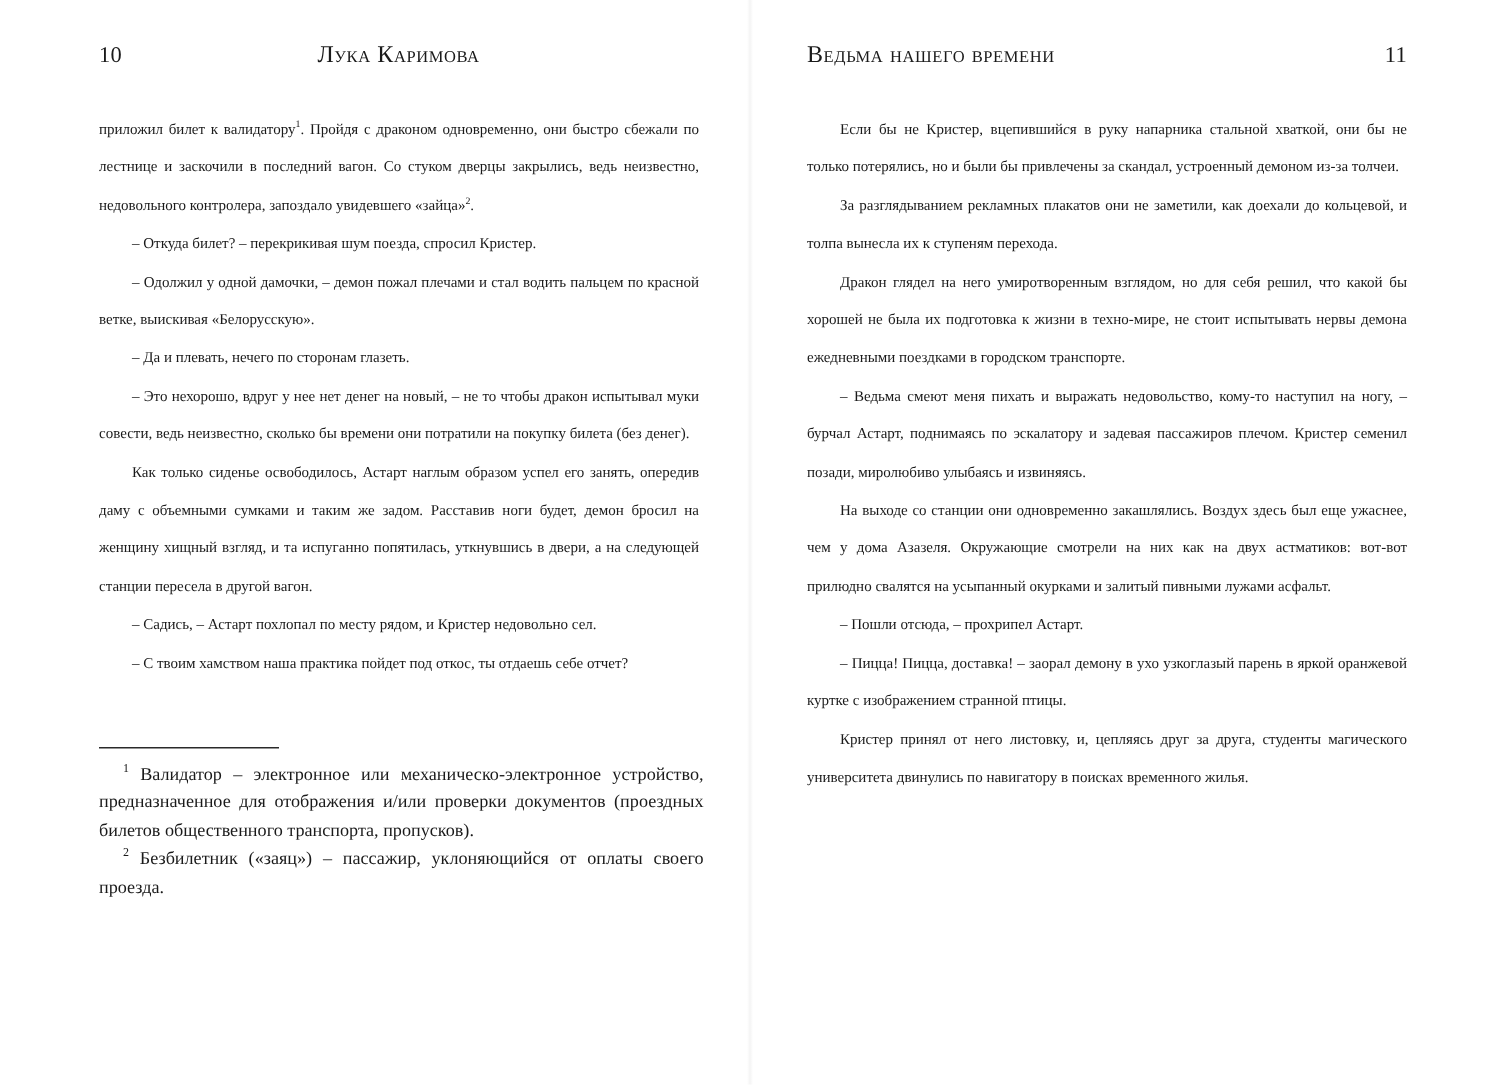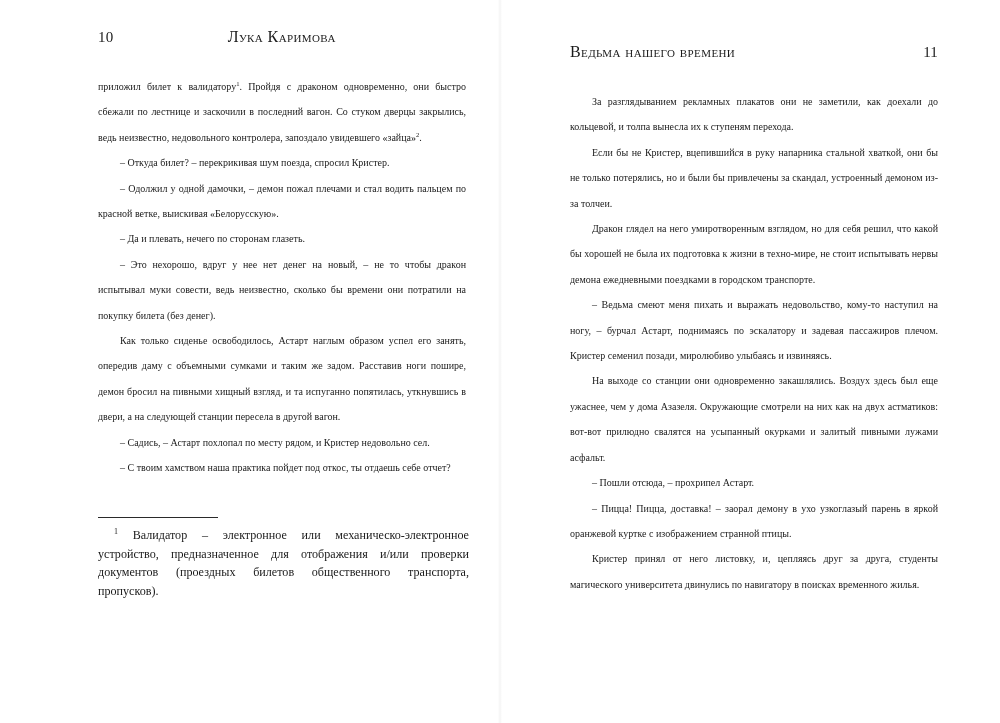--- a/index.html
+++ b/index.html
@@ -19,27 +19,26 @@
     width: 1000px;
     height: 723px;
     display: flex;
     background: #ffffff;
   }
   .page {
     position: relative;
     width: 500px;
     height: 625px;
     box-sizing: border-box;
-    margin-left: 32px;
   }
   .page-left {
     padding: 28px 34px 18px 66px;
   }
   .page-right {
-    padding: 43px 62px 18px 38px;
+    padding: 28px 62px 18px 38px;
   }
   .running-head {
     display: flex;
     align-items: baseline;
     font-size: 13.5px;
     letter-spacing: 0.2px;
     margin-bottom: 28px;
     height: 18px;
   }
   .running-head .folio {
@@ -121,38 +120,39 @@
     <div class="running-head rh-left">
       <span class="folio">10</span>
       <span class="title">Лука Каримова</span>
     </div>
     <div class="body-text">
       <p class="noindent">приложил билет к валидатору<sup>1</sup>. Пройдя с драконом одновременно, они быстро сбежали по лестнице и заскочили в последний вагон. Со стуком дверцы закрылись, ведь неизвестно, недовольного контролера, запоздало увидевшего «зайца»<sup>2</sup>.</p>
       <p>– Откуда билет? – перекрикивая шум поезда, спросил Кристер.</p>
       <p>– Одолжил у одной дамочки, – демон пожал плечами и стал водить пальцем по красной ветке, выискивая «Белорусскую».</p>
       <p>– Да и плевать, нечего по сторонам глазеть.</p>
       <p>– Это нехорошо, вдруг у нее нет денег на новый, – не то чтобы дракон испытывал муки совести, ведь неизвестно, сколько бы времени они потратили на покупку билета (без денег).</p>
-      <p>Как только сиденье освободилось, Астарт наглым образом успел его занять, опередив даму с объемными сумками и таким же задом. Расставив ноги пошире, демон бросил на пивными хищный взгляд, и та испуганно попятилась, уткнувшись в двери, а на следующей станции пересела в другой вагон.</p>
+      <p>Как только сиденье освободилось, Астарт наглым образом успел его занять, опередив даму с объемными сумками и таким же задом. Расставив ноги будет, демон бросил на женщину хищный взгляд, и та испуганно попятилась, уткнувшись в двери, а на следующей станции пересела в другой вагон.</p>
       <p>– Садись, – Астарт похлопал по месту рядом, и Кристер недовольно сел.</p>
       <p>– С твоим хамством наша практика пойдет под откос, ты отдаешь себе отчет?</p>
     </div>
     <div class="footnotes">
       <div class="footnote-rule"></div>
       <p><sup>1</sup> Валидатор – электронное или механическо-электронное устройство, предназначенное для отображения и/или проверки документов (проездных билетов общественного транспорта, пропусков).</p>
+      <p><sup>2</sup> Безбилетник («заяц») – пассажир, уклоняющийся от оплаты своего проезда.</p>
     </div>
   </div>
 
   <div class="page page-right">
     <div class="running-head rh-right">
       <span class="title">Ведьма нашего времени</span>
       <span class="folio">11</span>
     </div>
     <div class="body-text">
+      <p>Если бы не Кристер, вцепивший<i>с</i>я в руку напарника стальной хваткой, они бы не только потерялись, но и были бы привлечены за скандал, устроенный демоном из-за толчеи.</p>
       <p>За разглядыванием рекламных плакатов они не заметили, как доехали до кольцевой, и толпа вынесла их к ступеням перехода.</p>
-      <p>Если бы не Кристер, вцепивший<i>с</i>я в руку напарника стальной хваткой, они бы не только потерялись, но и были бы привлечены за скандал, устроенный демоном из-за толчеи.</p>
       <p>Дракон глядел на него умиротворенным взглядом, но для себя решил, что какой бы хорошей не была их подготовка к жизни в техно-мире, не стоит испытывать нервы демона ежедневными поездками в городском транспорте.</p>
       <p>– Ведьма смеют меня пихать и выражать недовольство, кому-то наступил на ногу, – бурчал Астарт, поднимаясь по эскалатору и задевая пассажиров плечом. Кристер семенил позади, миролюбиво улыбаясь и извиняясь.</p>
       <p>На выходе со станции они одновременно закашлялись. Воздух здесь был еще ужаснее, чем у дома Азазеля. Окружающие смотрели на них как на двух астматиков: вот-вот прилюдно свалятся на усыпанный окурками и залитый пивными лужами асфальт.</p>
       <p>– Пошли отсюда, – прохрипел Астарт.</p>
       <p>– Пицца! Пицца, доставка! – заорал демону в ухо узкоглазый парень в яркой оранжевой куртке с изображением странной птицы.</p>
       <p>Кристер принял от него листовку, и, цепляясь друг за друга, студенты магического университета двинулись по навигатору в поисках временного жилья.</p>
 
     </div>
   </div>
 

